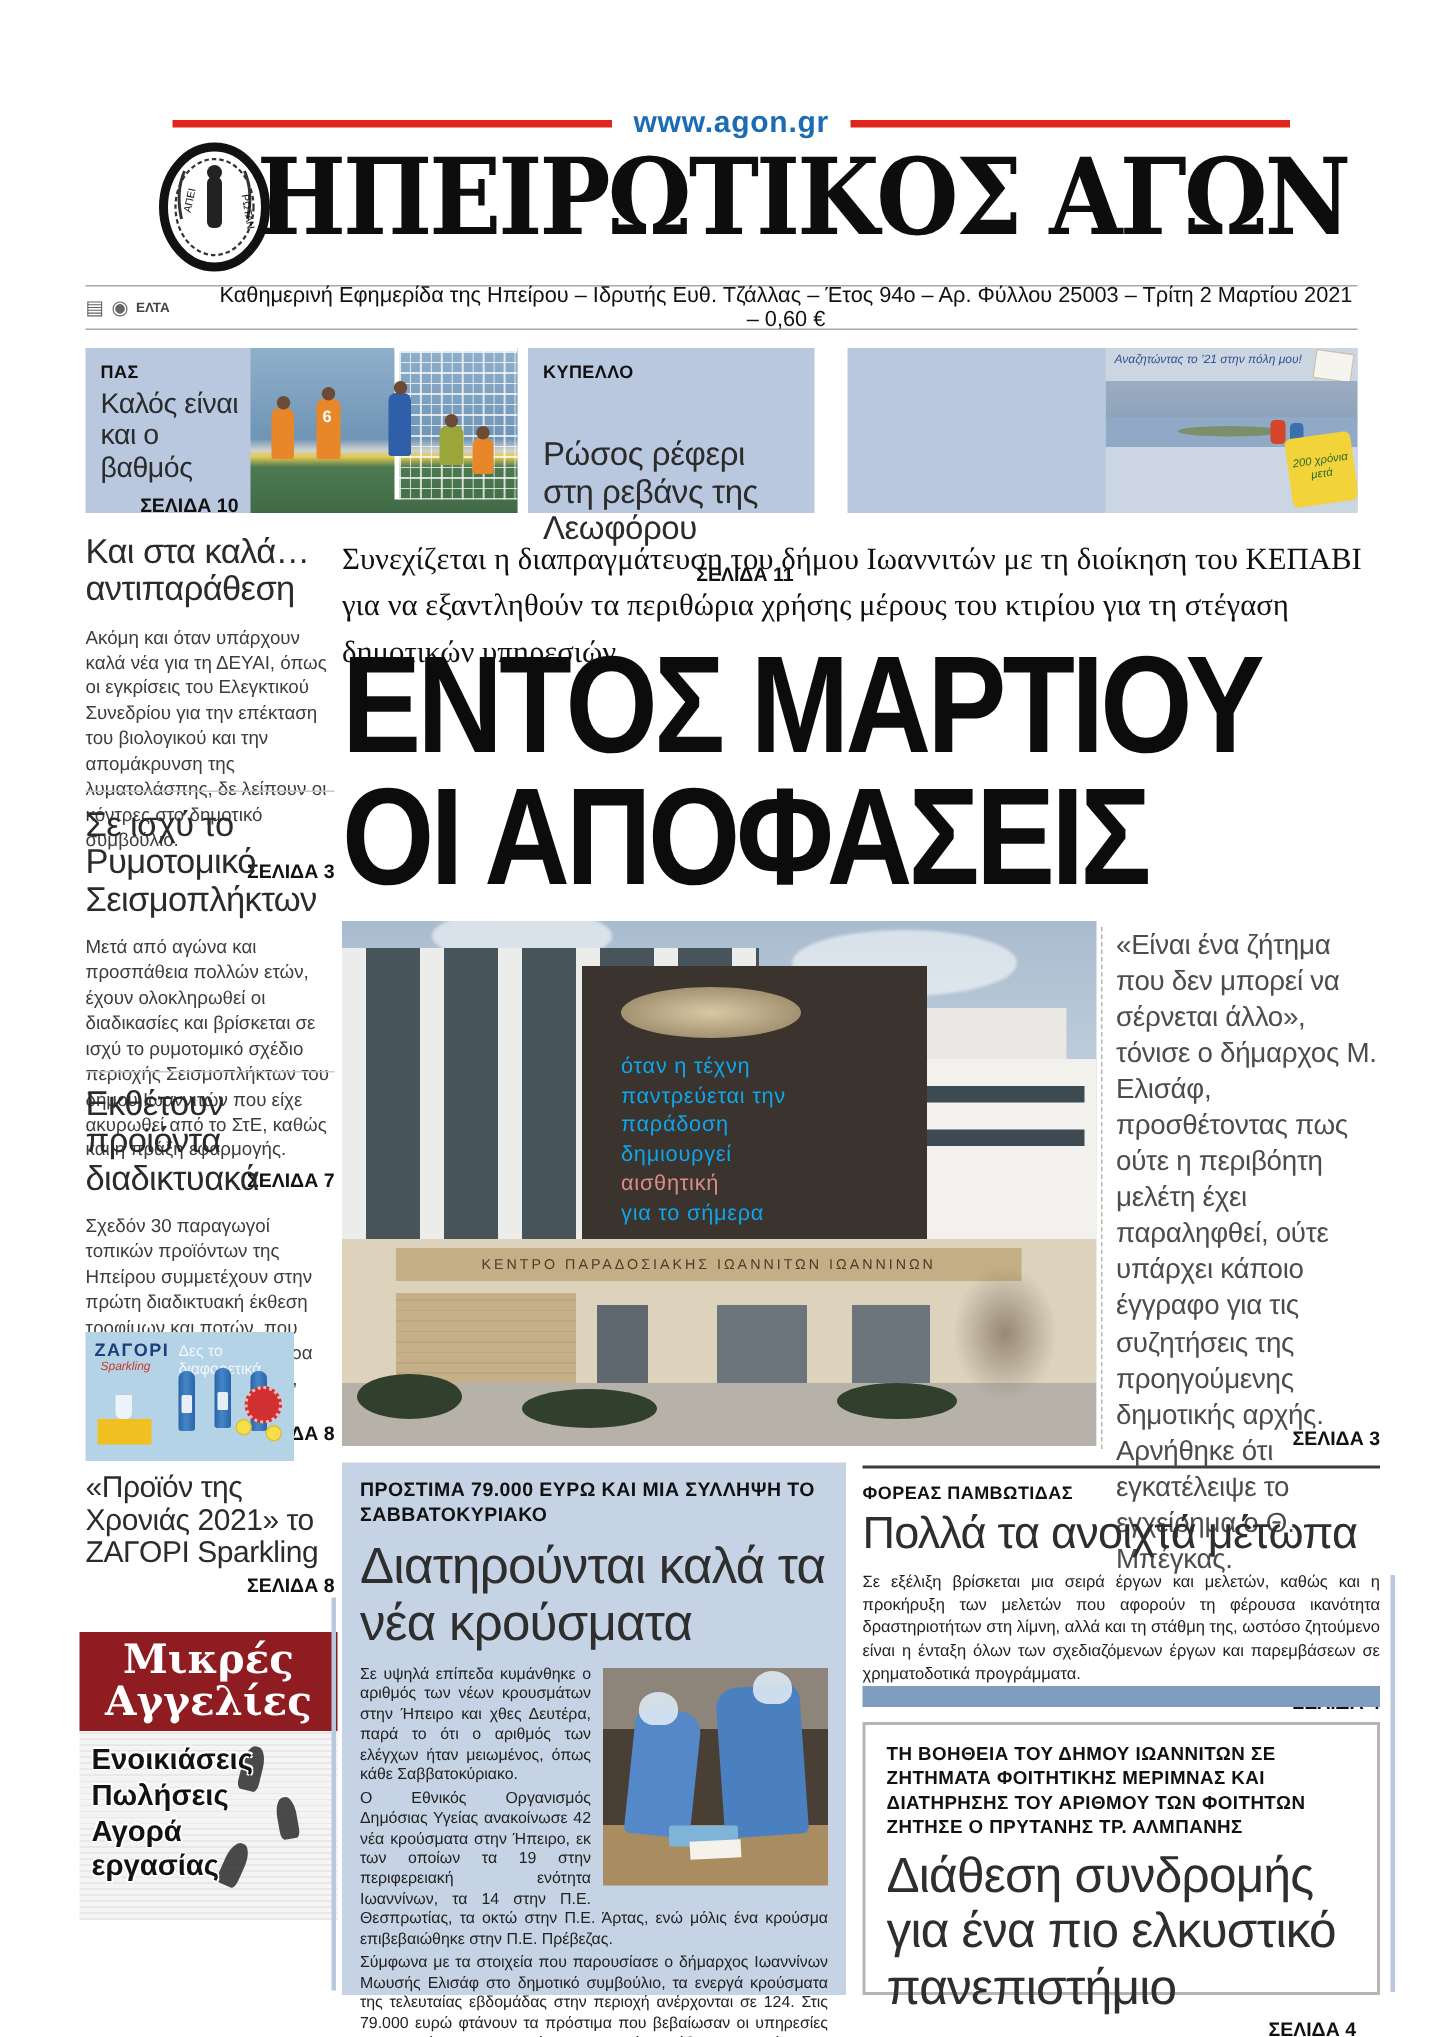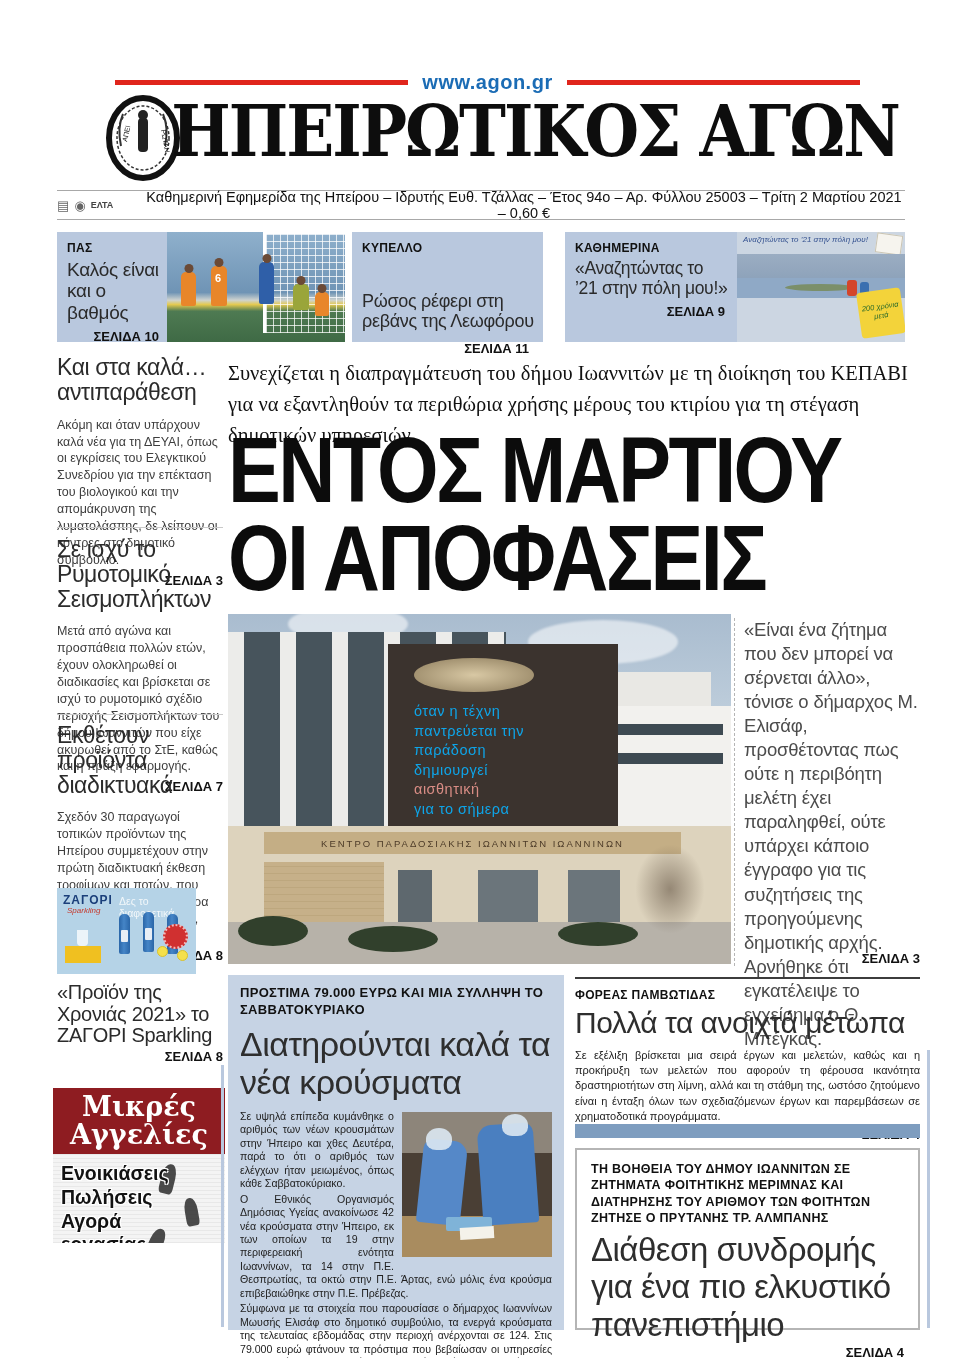--- a/index.html
+++ b/index.html
@@ -28,21 +28,21 @@
 
   
   .teaser { position:absolute; top:232px; height:110px; background:#b9c8de; }
   .teaser .txt { padding:9px 8px 0 10px; }
   .kicker { font-size:12px; font-weight:bold; color:#111; letter-spacing:.3px; }
   .teaser .ttl { font-size:19px; line-height:1.12; color:#2b2b2b; margin-top:4px; letter-spacing:-.3px; }
   .pageref { font-size:13px; font-weight:bold; color:#111; text-align:right; }
   .t1 { left:57px; width:288px; }
   .t1 .txt { width:110px; }
   .t2 { left:352px; width:191px; }
-  .t2 .ttl { font-size:18px;margin-top:36px; }
+  .t2 .ttl { font-size:22px;margin-top:36px; }
   .t3 { left:565px; width:340px; }
   .t3 .txt { width:172px; }
   .t3 .ttl { font-size:17.5px; }
   .t1 .pageref { margin-top:6px; }
   .t2 .pageref { margin-top:10px; padding-right:6px; }
   .t3 .pageref { margin-top:6px; padding-right:4px; }
 
   
   .photo-foot { position:absolute; right:0; top:0; width:178px; height:110px; overflow:hidden;
       background:linear-gradient(180deg,#8fb0cc 0%,#6f94b5 55%,#cfd3cf 62%,#e4c94f 66%,#4e7a52 72%,#3f6a45 100%); }
@@ -90,21 +90,21 @@
   .zagori .bottle::after { content:""; position:absolute; left:2px; top:16px; width:7px; height:12px; background:#e8eef5; border-radius:1px; }
   .zagori .lemon { position:absolute; width:11px; height:11px; border-radius:50%; background:#f5e04b; border:1px solid #d9c12f; }
   .zagori .seal { position:absolute; right:8px; top:36px; width:25px; height:25px; border-radius:50%; background:#d03030; border:2px dotted #f2b9b9; }
   .zagori .ybox { position:absolute; left:8px; top:58px; width:36px; height:17px; background:#f0c020; }
   .zagori .glass { position:absolute; left:20px; top:42px; width:11px; height:16px; background:rgba(255,255,255,.75); border-radius:0 0 4px 4px; }
 
   
   .classified { position:absolute; left:53px; top:1088px; width:172px; height:253px; }
   .cl-head { height:66px; background:#8e1c21; color:#fff; text-align:center; padding-top:5px;
       font-weight:bold; font-size:27px; line-height:1.05; font-family:"DejaVu Serif","Liberation Serif",serif; }
-  .cl-mid { position:relative; height:89px; overflow:hidden;
+  .cl-mid { position:relative; height:126px; overflow:hidden;
       background:repeating-linear-gradient(0deg,#e8e8e8 0 1px,#f4f4f4 1px 4px),
                  repeating-linear-gradient(90deg,rgba(0,0,0,.12) 0 1px,transparent 1px 24px); }
   .cl-mid .fig { position:absolute; background:#2c2c2c; border-radius:45% 45% 20% 20%; opacity:.85; }
   .cl-mid .cats { position:absolute; left:8px; top:8px; font-weight:bold; font-size:19.5px; line-height:1.22;
       color:#121212; text-shadow:-1px -1px 0 #fff,1px -1px 0 #fff,-1px 1px 0 #fff,1px 1px 0 #fff; }
   .cl-foot { height:65px; background:#8e1c21; color:#fff; text-align:center; padding-top:6px;
       font-weight:bold; font-size:23px; line-height:1.15; }
 
   
   .intro { position:absolute; left:228px; top:358px; width:690px;
@@ -233,25 +233,20 @@
 
   <div class="teaser t2">
     <div class="txt">
       <div class="kicker">ΚΥΠΕΛΛΟ</div>
       <div class="ttl">Ρώσος ρέφερι στη ρεβάνς της Λεωφόρου</div>
       <div class="pageref">ΣΕΛΙΔΑ 11</div>
     </div>
   </div>
 
   <div class="teaser t3">
-    <div class="txt">
-      <div class="kicker">ΚΑΘΗΜΕΡΙΝΑ</div>
-      <div class="ttl">«Αναζητώντας το ’21 στην πόλη μου!»</div>
-      <div class="pageref">ΣΕΛΙΔΑ 9</div>
-    </div>
     <div class="photo-city">
       <div class="hand">Αναζητώντας το ’21 στην πόλη μου!</div>
       <div class="paper"></div>
       <div class="mount"></div>
       <div class="lake"></div>
       <div class="isle"></div>
       <div class="town"></div>
       <div class="kid1"></div>
       <div class="kid2"></div>
       <div class="ribbon">200 χρόνια μετά</div>

